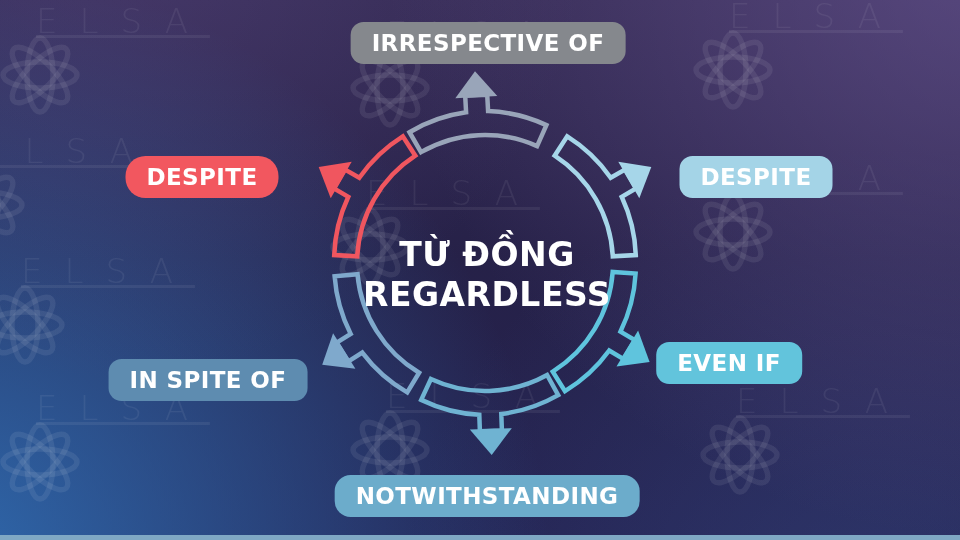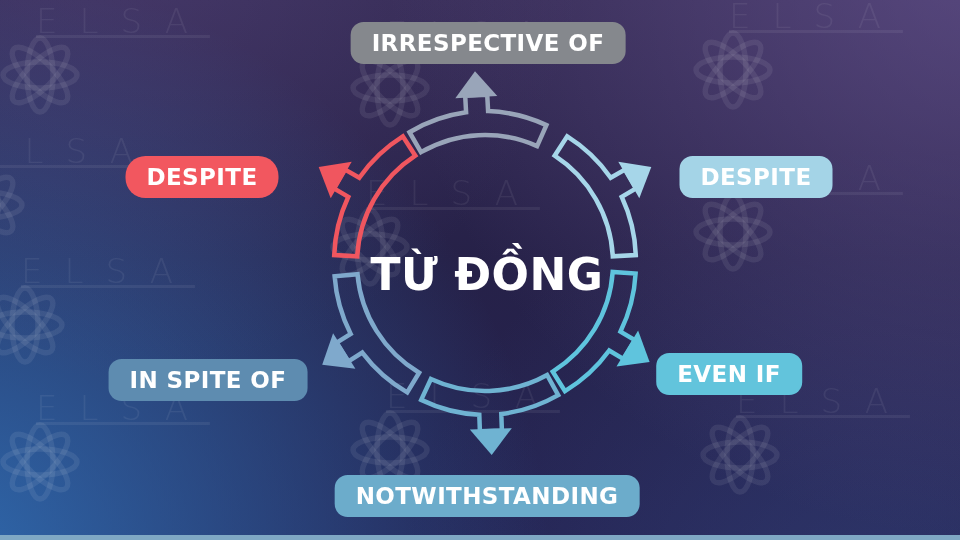--- a/index.html
+++ b/index.html
@@ -16,32 +16,32 @@
   .wm-unit{position:absolute;pointer-events:none;}
   .wm-text{
     position:absolute;left:44px;top:-26px;
     font-size:34px;font-weight:300;letter-spacing:22px;
     color:rgba(255,255,255,0.065);white-space:nowrap;text-decoration:underline;
   }
   #ring{position:absolute;left:0;top:0;z-index:2;}
   .center-title{
     position:absolute;left:487px;top:275px;transform:translate(-50%,-50%);
     z-index:3;width:320px;text-align:center;color:var(--text,#fff);
-    font-size:44px;font-weight:700;line-height:1.21;letter-spacing:.5px;
+    font-size:33px;font-weight:700;line-height:1.21;letter-spacing:.5px;
   }
   .center-title span{display:block;}
   .badge{
     position:absolute;transform:translate(-50%,-50%);z-index:4;
     color:#fff;font-size:23px;font-weight:700;letter-spacing:.4px;
     padding:8px 21px;border-radius:13px;white-space:nowrap;
   }
   .b-0{left:488px;top:43px;}
   .b-1{left:756px;top:177px;}
-  .b-2{left:729px;top:363px;margin-top:11px;}
-  .b-3{left:487px;top:496px;}
+  .b-2{left:729px;top:363px;}
+  .b-3{left:487px;top:496px;border-radius:16px;}
   .b-4{left:208px;top:380px;}
   .b-5{left:202px;top:177px;border-radius:20px;}
   .bottom-strip{
     position:absolute;left:0;right:0;bottom:0;height:5px;z-index:5;
     background:var(--bottom_strip,#7FA8C4);
   }
 </style>
 </head>
 <body>
 
@@ -120,20 +120,21 @@
       <path d="M 430.9 379.0 A 128 128 0 0 0 547.1 375.0 L 558.2 395.1 A 151 151 0 0 1 501.3 414.0 L 501.9 430.5 L 479.9 431.3 L 479.3 414.8 A 151 151 0 0 1 421.2 399.9 Z" fill="none" stroke="#6FB3D2" stroke-width="4.5" stroke-linejoin="miter"></path>
       <path d="M 491.7 454.9 L 511.8 428.2 L 469.8 429.6 Z" fill="#6FB3D2"></path>
       <path d="M 357.5 274.2 A 128 128 0 0 0 419.1 372.7 L 407.2 392.4 A 151 151 0 0 1 362.3 352.6 L 348.4 361.4 L 336.7 342.7 L 350.7 334.0 A 151 151 0 0 1 334.6 276.2 Z" fill="none" stroke="#7FA9CC" stroke-width="4.5" stroke-linejoin="miter"></path>
       <path d="M 322.2 364.7 L 355.4 368.8 L 333.1 333.2 Z" fill="#7FA9CC"></path>
       <path d="M 415.3 155.7 A 128 128 0 0 0 357.2 256.3 L 334.2 255.1 A 151 151 0 0 1 348.3 196.8 L 334.0 188.5 L 345.0 169.5 L 359.3 177.7 A 151 151 0 0 1 402.8 136.4 Z" fill="none" stroke="#F0565F" stroke-width="4.5" stroke-linejoin="miter"></path>
       <path d="M 318.7 167.0 L 330.7 198.2 L 351.7 161.8 Z" fill="#F0565F"></path>
     </svg>
 
   <div class="center-title">
     <span>TỪ ĐỒNG</span>
+    <span>REGARDLESS</span>
   </div>
 
   <div class="badge b-0" style="background: rgb(133, 136, 141);">IRRESPECTIVE OF</div>
   <div class="badge b-1" style="background: rgb(164, 212, 231);">DESPITE</div>
   <div class="badge b-2" style="background: rgb(98, 196, 220);">EVEN IF</div>
   <div class="badge b-3" style="background: rgb(108, 172, 203);">NOTWITHSTANDING</div>
   <div class="badge b-4" style="background: rgb(94, 140, 176);">IN SPITE OF</div>
   <div class="badge b-5" style="background: rgb(242, 87, 95);">DESPITE</div>
 
   <div class="bottom-strip"></div>

